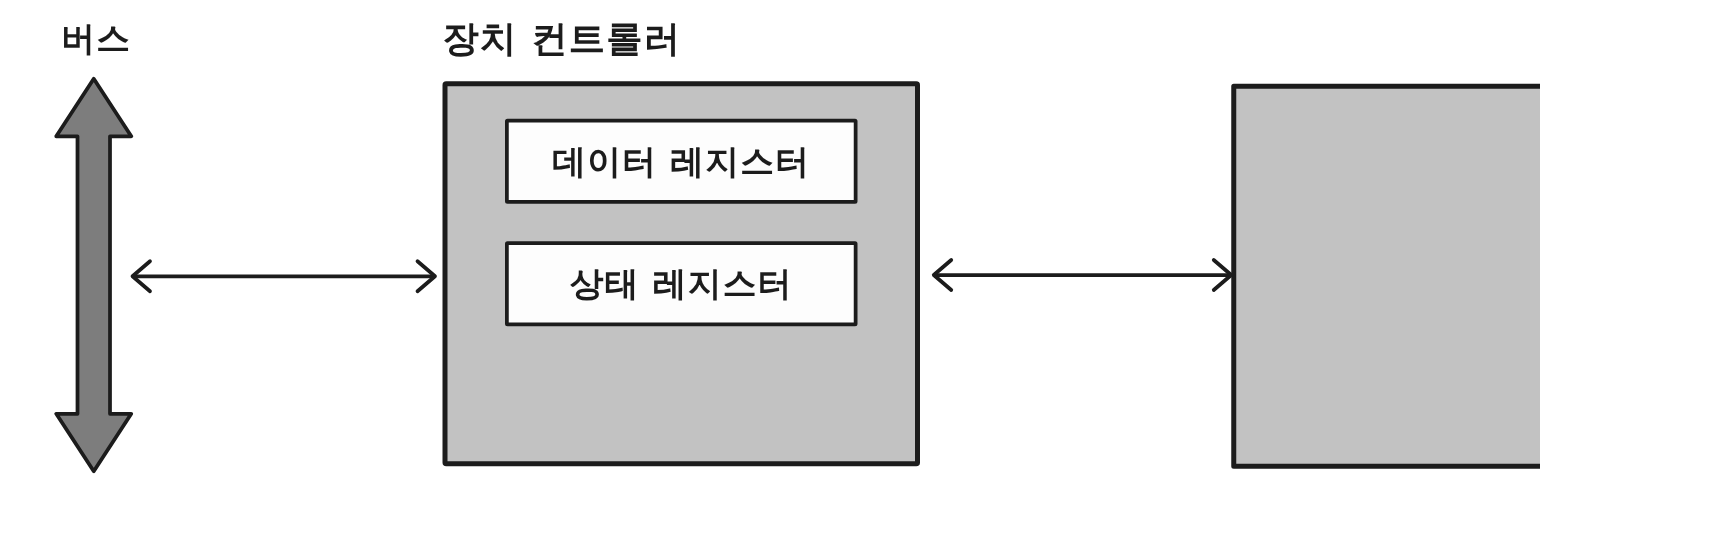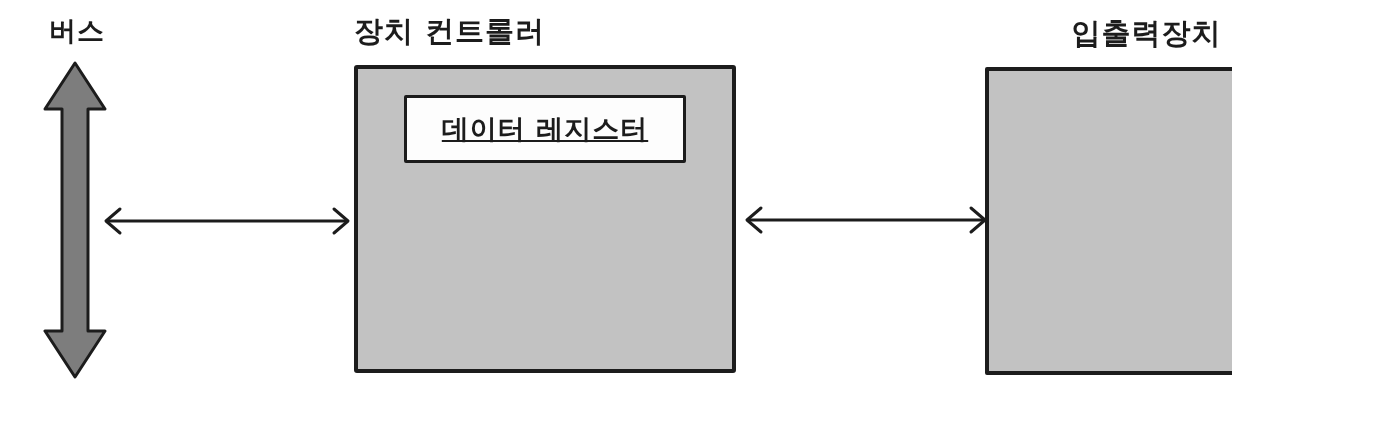--- a/index.html
+++ b/index.html
@@ -82,21 +82,20 @@
     flex: 0 0 68px;
     background: var(--register-fill);
     border: 3px solid var(--outline);
     border-radius: 2px;
     display: flex;
     align-items: center;
     justify-content: center;
     font-size: 27px;
     font-weight: 600;
     letter-spacing: 1px;
-    text-decoration: underline;
   }
   .io-box {
     position: absolute;
     left: 985px;
     top: 67px;
     width: 323px;
     height: 308px;
     background: var(--box-fill);
     border: 4px solid var(--outline);
     border-radius: 2px;
@@ -116,25 +115,25 @@
   <svg class="h-arrow a" viewBox="0 0 252 40">
     <line x1="7" y1="20" x2="245" y2="20" stroke="var(--outline)" stroke-width="3" stroke-linecap="round"></line>
     <polyline points="19,8 5,20 19,32" fill="none" stroke="var(--outline)" stroke-width="3" stroke-linecap="round" stroke-linejoin="round"></polyline>
     <polyline points="233,8 247,20 233,32" fill="none" stroke="var(--outline)" stroke-width="3" stroke-linecap="round" stroke-linejoin="round"></polyline>
   </svg>
 
   <div class="label controller-label">장치 컨트롤러</div>
 
   <div class="controller-box">
     <div class="register">데이터 레지스터</div>
+    <div class="register">상태 레지스터</div>
   </div>
 
   <svg class="h-arrow b" viewBox="0 0 248 40">
     <line x1="7" y1="20" x2="241" y2="20" stroke="var(--outline)" stroke-width="3" stroke-linecap="round"></line>
     <polyline points="19,8 5,20 19,32" fill="none" stroke="var(--outline)" stroke-width="3" stroke-linecap="round" stroke-linejoin="round"></polyline>
     <polyline points="229,8 243,20 229,32" fill="none" stroke="var(--outline)" stroke-width="3" stroke-linecap="round" stroke-linejoin="round"></polyline>
   </svg>
 
-  <div class="label io-label">입출력장치</div>
 
   <div class="io-box"></div>
 
 </div>
 
 </body></html>

